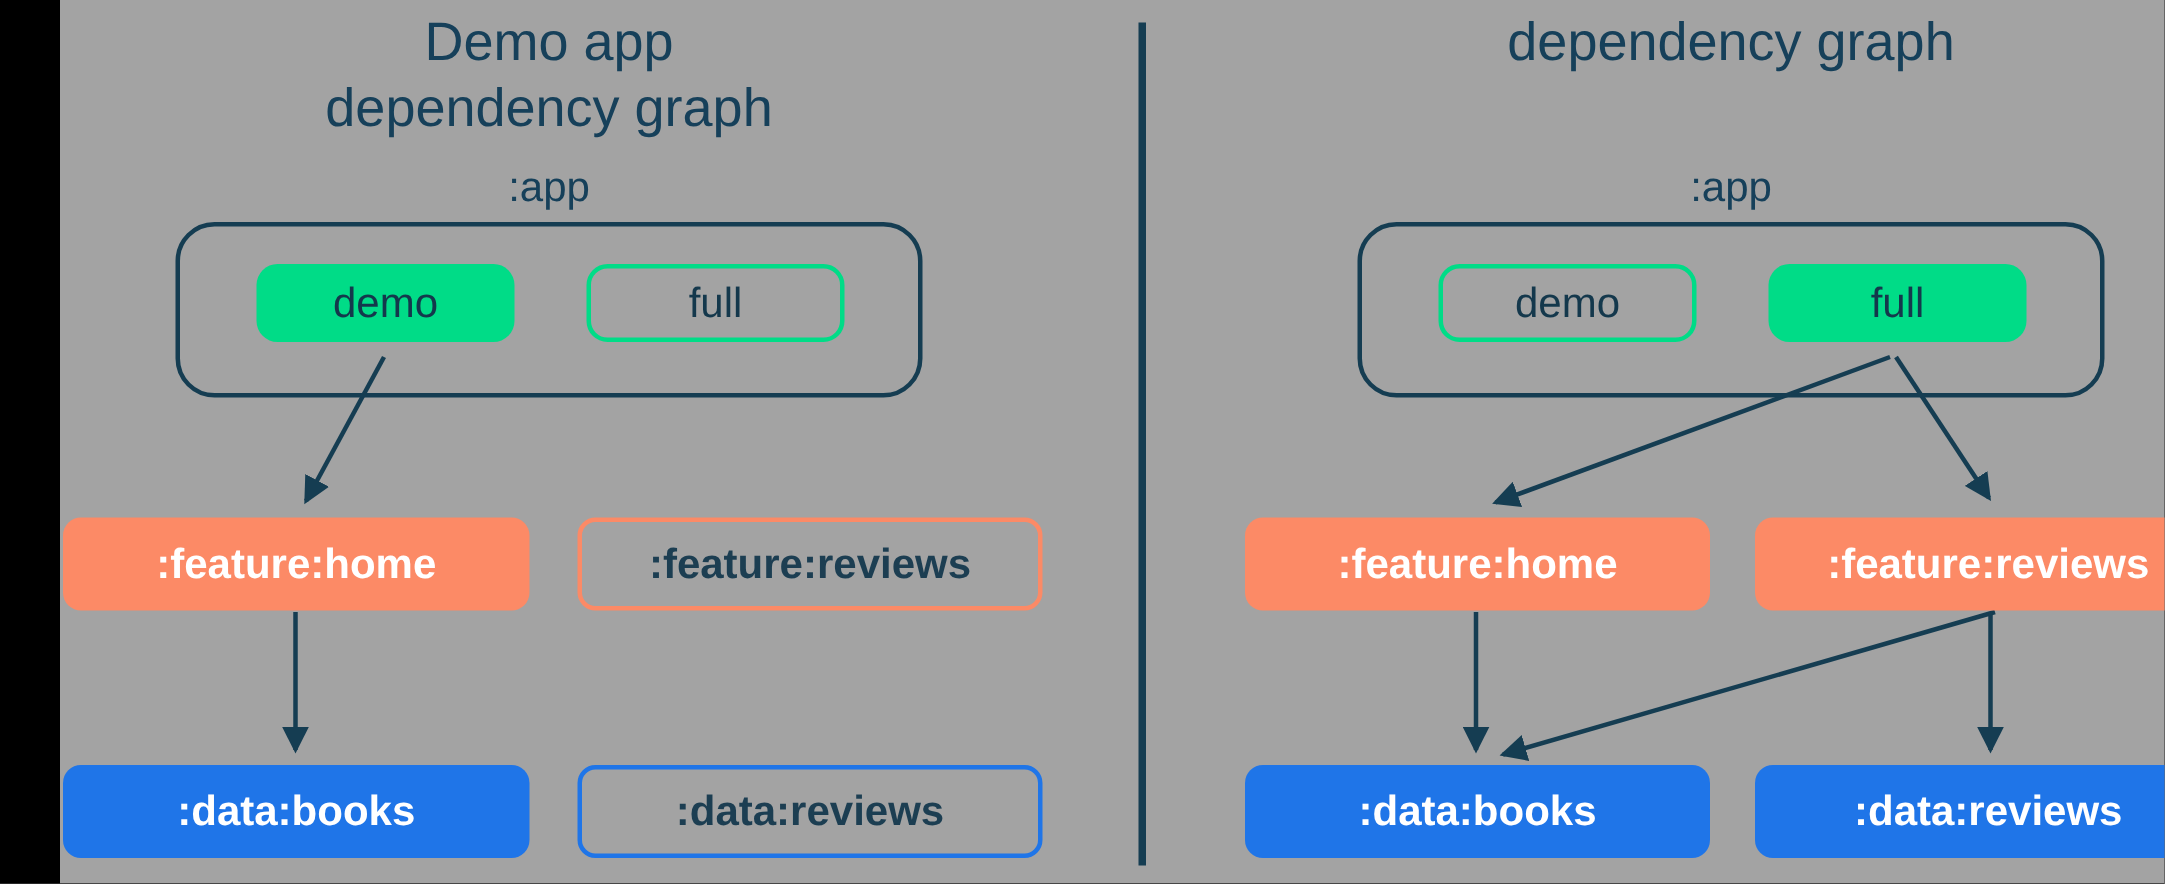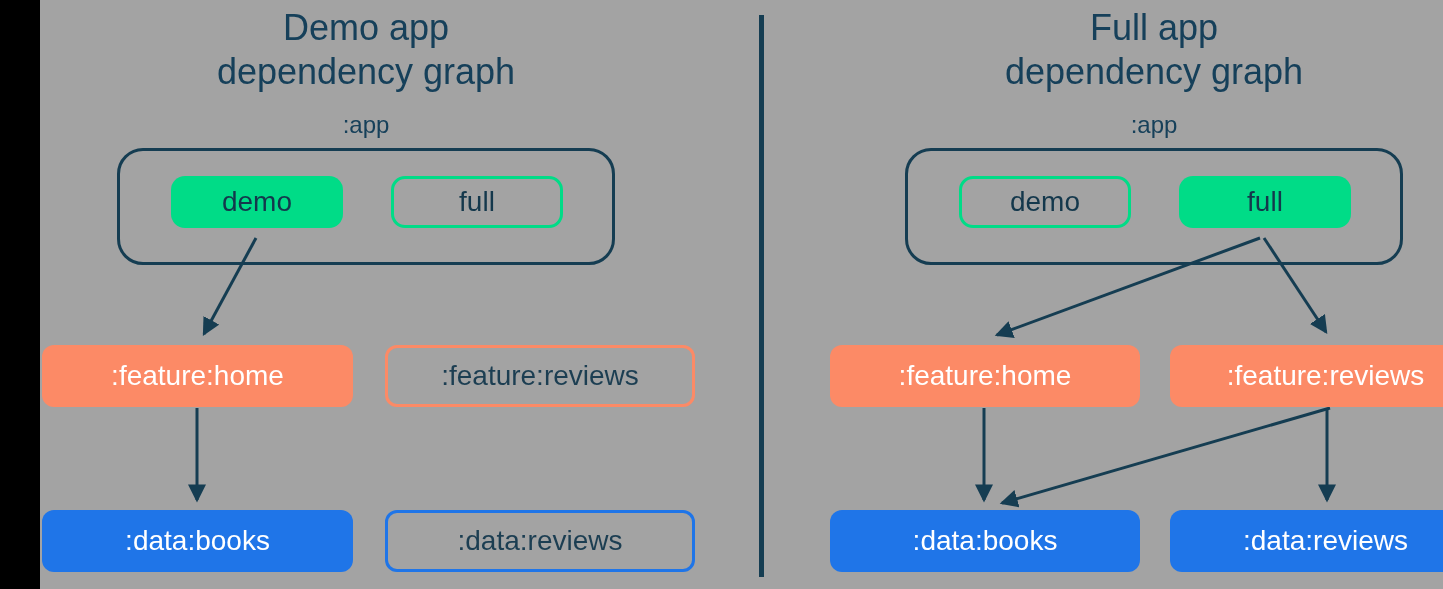--- a/index.html
+++ b/index.html
@@ -7,36 +7,36 @@
     position:relative;width:1443px;height:589px;background:#a3a3a3;overflow:hidden;
     font-family:"Liberation Sans",sans-serif;
     margin-left:40px;
   }
   .title{
     position:absolute;margin:0;width:498px;text-align:center;
     font-size:36px;line-height:44px;font-weight:500;color:#16405a;
   }
   .app-label{
     position:absolute;width:498px;text-align:center;
-    font-size:24px;line-height:34px;font-weight:500;color:#16405a;
+    font-size:28px;line-height:34px;font-weight:500;color:#16405a;
   }
   .app-box{
     position:absolute;width:498px;height:117px;box-sizing:border-box;
     border:3px solid #153d52;border-radius:26px;
   }
   .chip{
     position:absolute;width:172px;height:52px;box-sizing:border-box;border-radius:14px;
     display:flex;align-items:center;justify-content:center;
     font-size:28px;color:#14384c;
   }
   .chip.filled{background:#00dc87;}
   .chip.outlined{border:3px solid #00dc87;}
   .node{
     position:absolute;height:62px;box-sizing:border-box;border-radius:12px;
-    display:flex;align-items:center;justify-content:center;font-size:28px;
+    display:flex;align-items:center;justify-content:center;font-size:28px;font-weight:bold;
   }
   .node.fill-orange{background:#fc8a66;color:#ffffff;}
   .node.line-orange{border:3px solid #fc8a66;color:#1c3e52;}
   .node.fill-blue{background:#1f75e8;color:#ffffff;}
   .node.line-blue{border:3px solid #1f75e8;color:#1c3e52;}
   .divider{position:absolute;left:719px;top:15px;width:5px;height:562px;background:#153d52;}
   svg.arrows{position:absolute;left:0;top:0;width:1443px;height:589px;pointer-events:none;}
 </style>
 </head>
 <body>
@@ -79,21 +79,20 @@
   <div class="chip filled" style="left:131px;top:176px;">demo</div>
   <div class="chip outlined" style="left:351px;top:176px;">full</div>
 
   <div class="node fill-orange" style="left:2px;top:345px;width:311px;">:feature:home</div>
   <div class="node line-orange" style="left:345px;top:345px;width:310px;">:feature:reviews</div>
 
   <div class="node fill-blue" style="left:2px;top:510px;width:311px;">:data:books</div>
   <div class="node line-blue" style="left:345px;top:510px;width:310px;">:data:reviews</div>
 
   <h2 class="title" style="left:865px;top:6px;">
-    <span style="display:block">Full app</span>
     <span style="display:block">dependency graph</span>
   </h2>
 
   <div class="app-label" style="left:865px;top:108px;">:app</div>
 
   <div class="app-box" style="left:865px;top:148px;"></div>
 
   <div class="chip outlined" style="left:919px;top:176px;">demo</div>
   <div class="chip filled" style="left:1139px;top:176px;">full</div>
 

